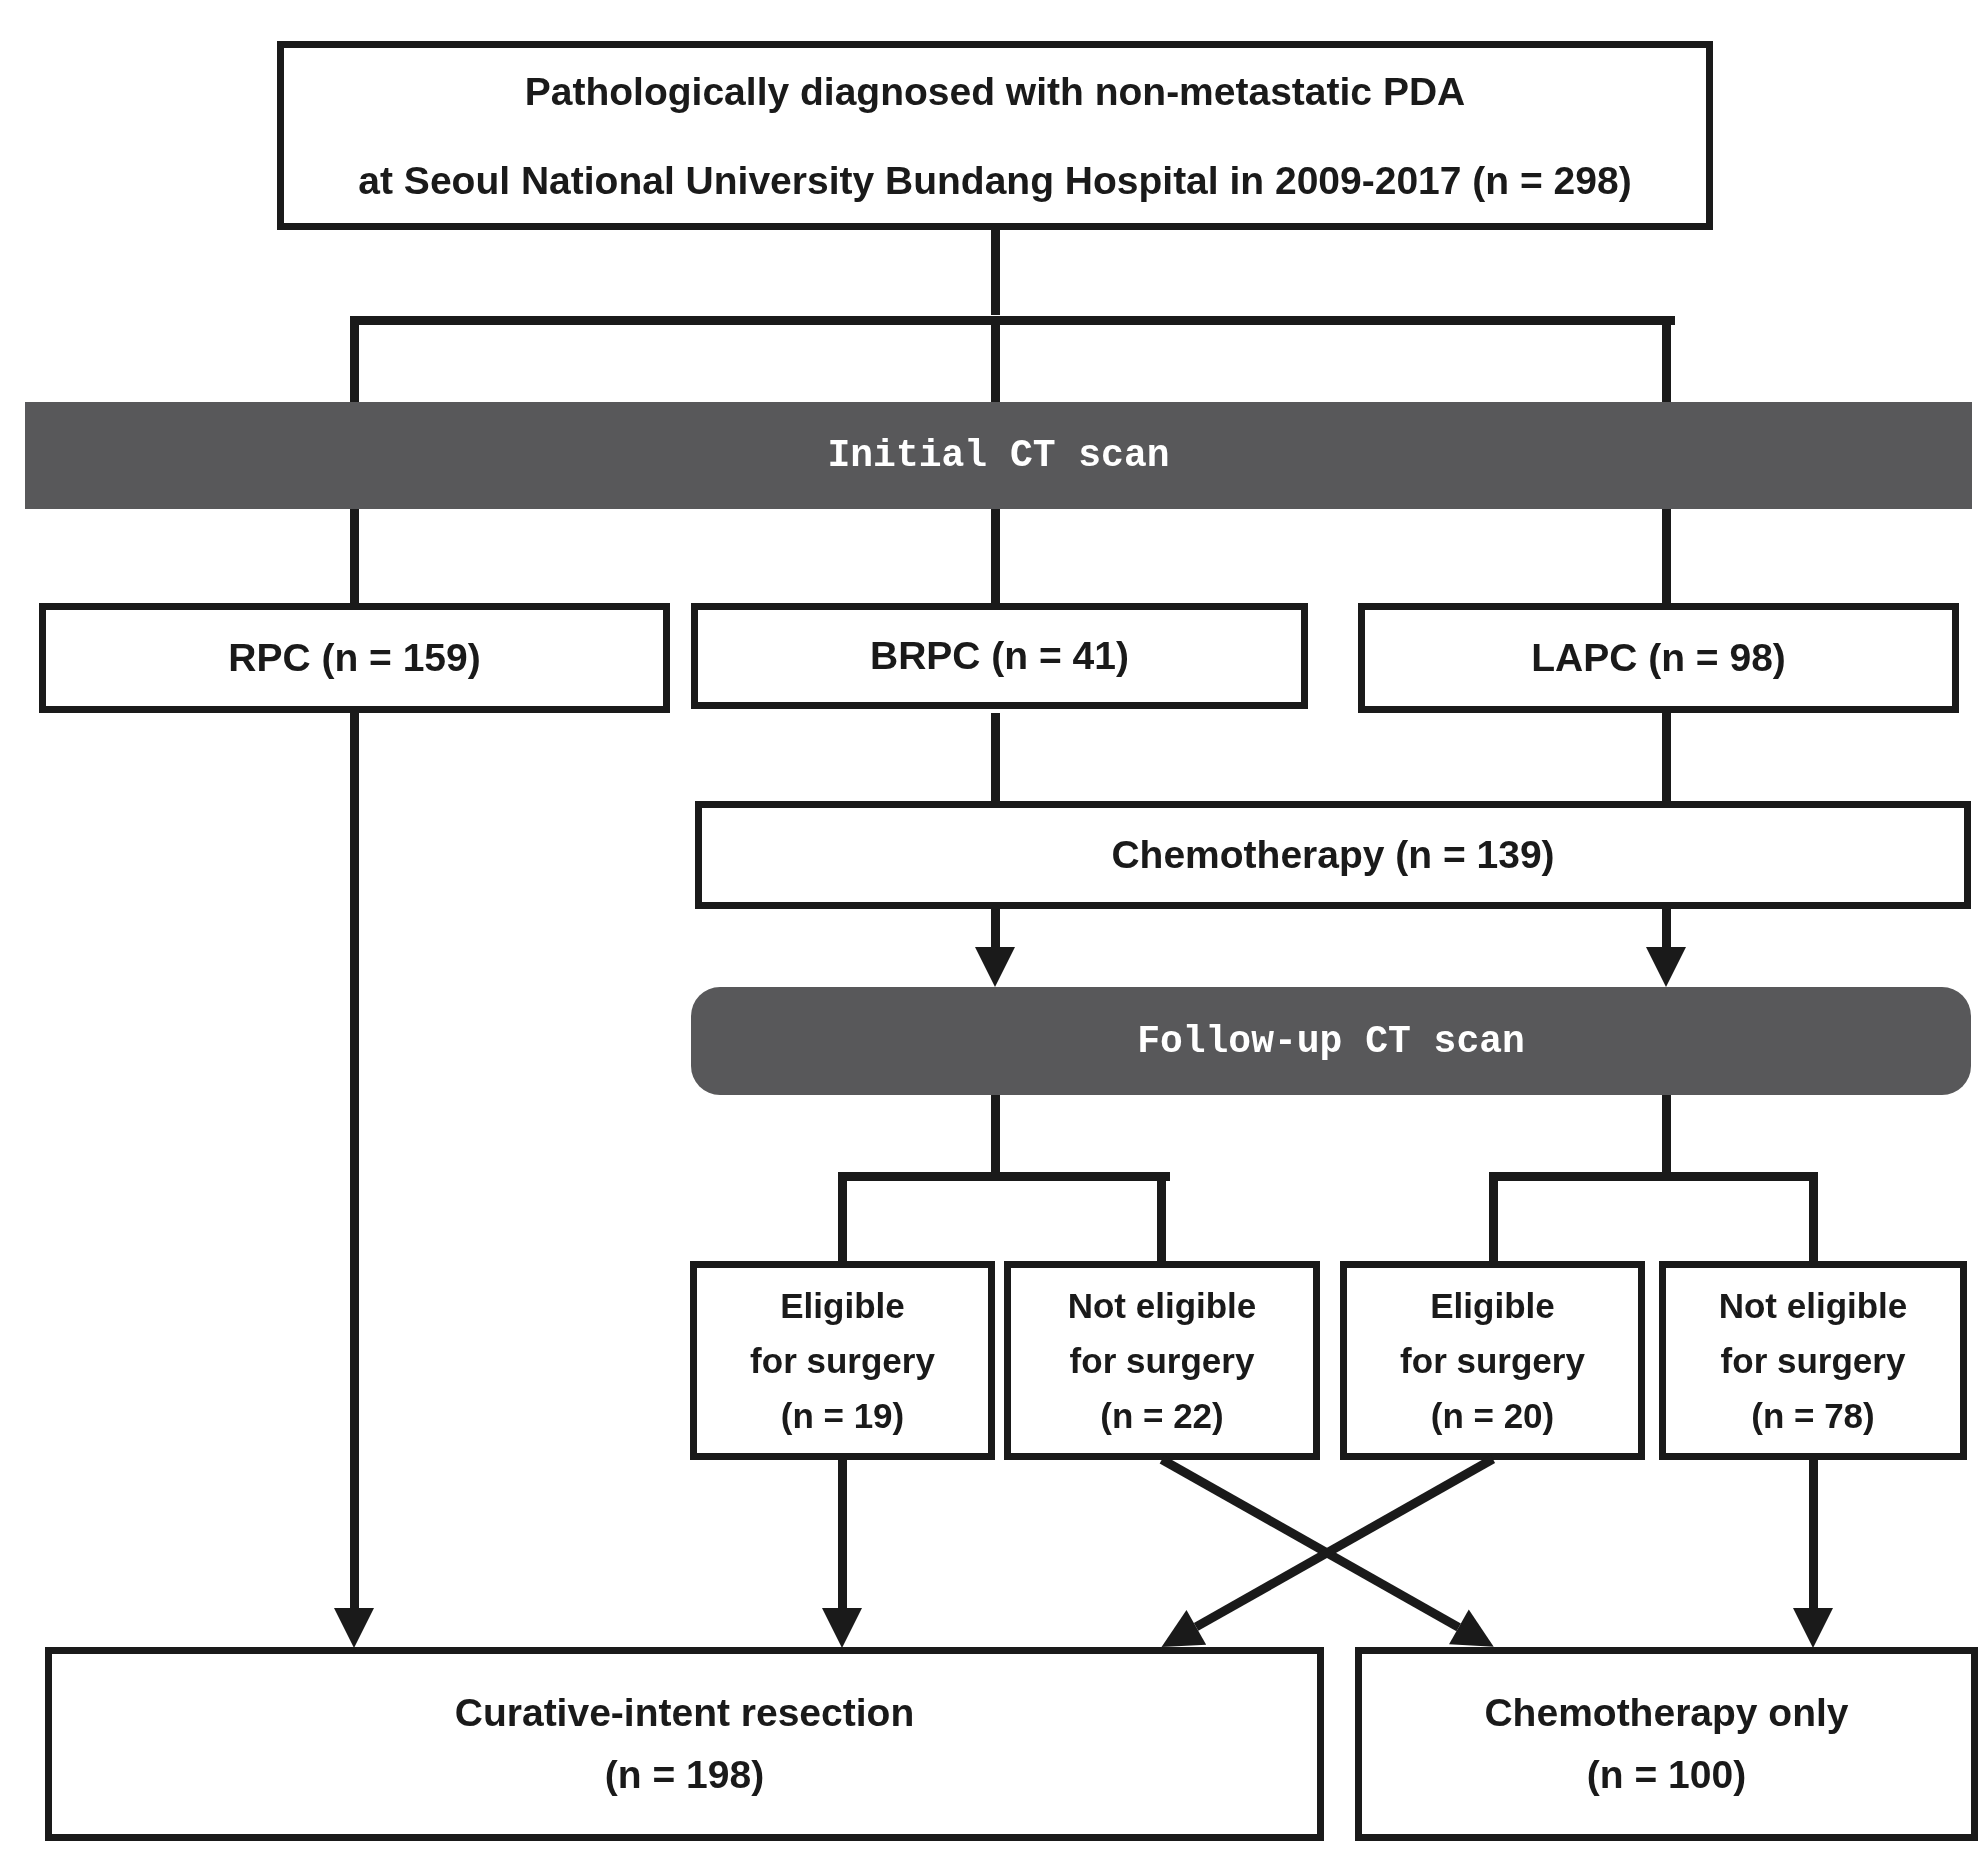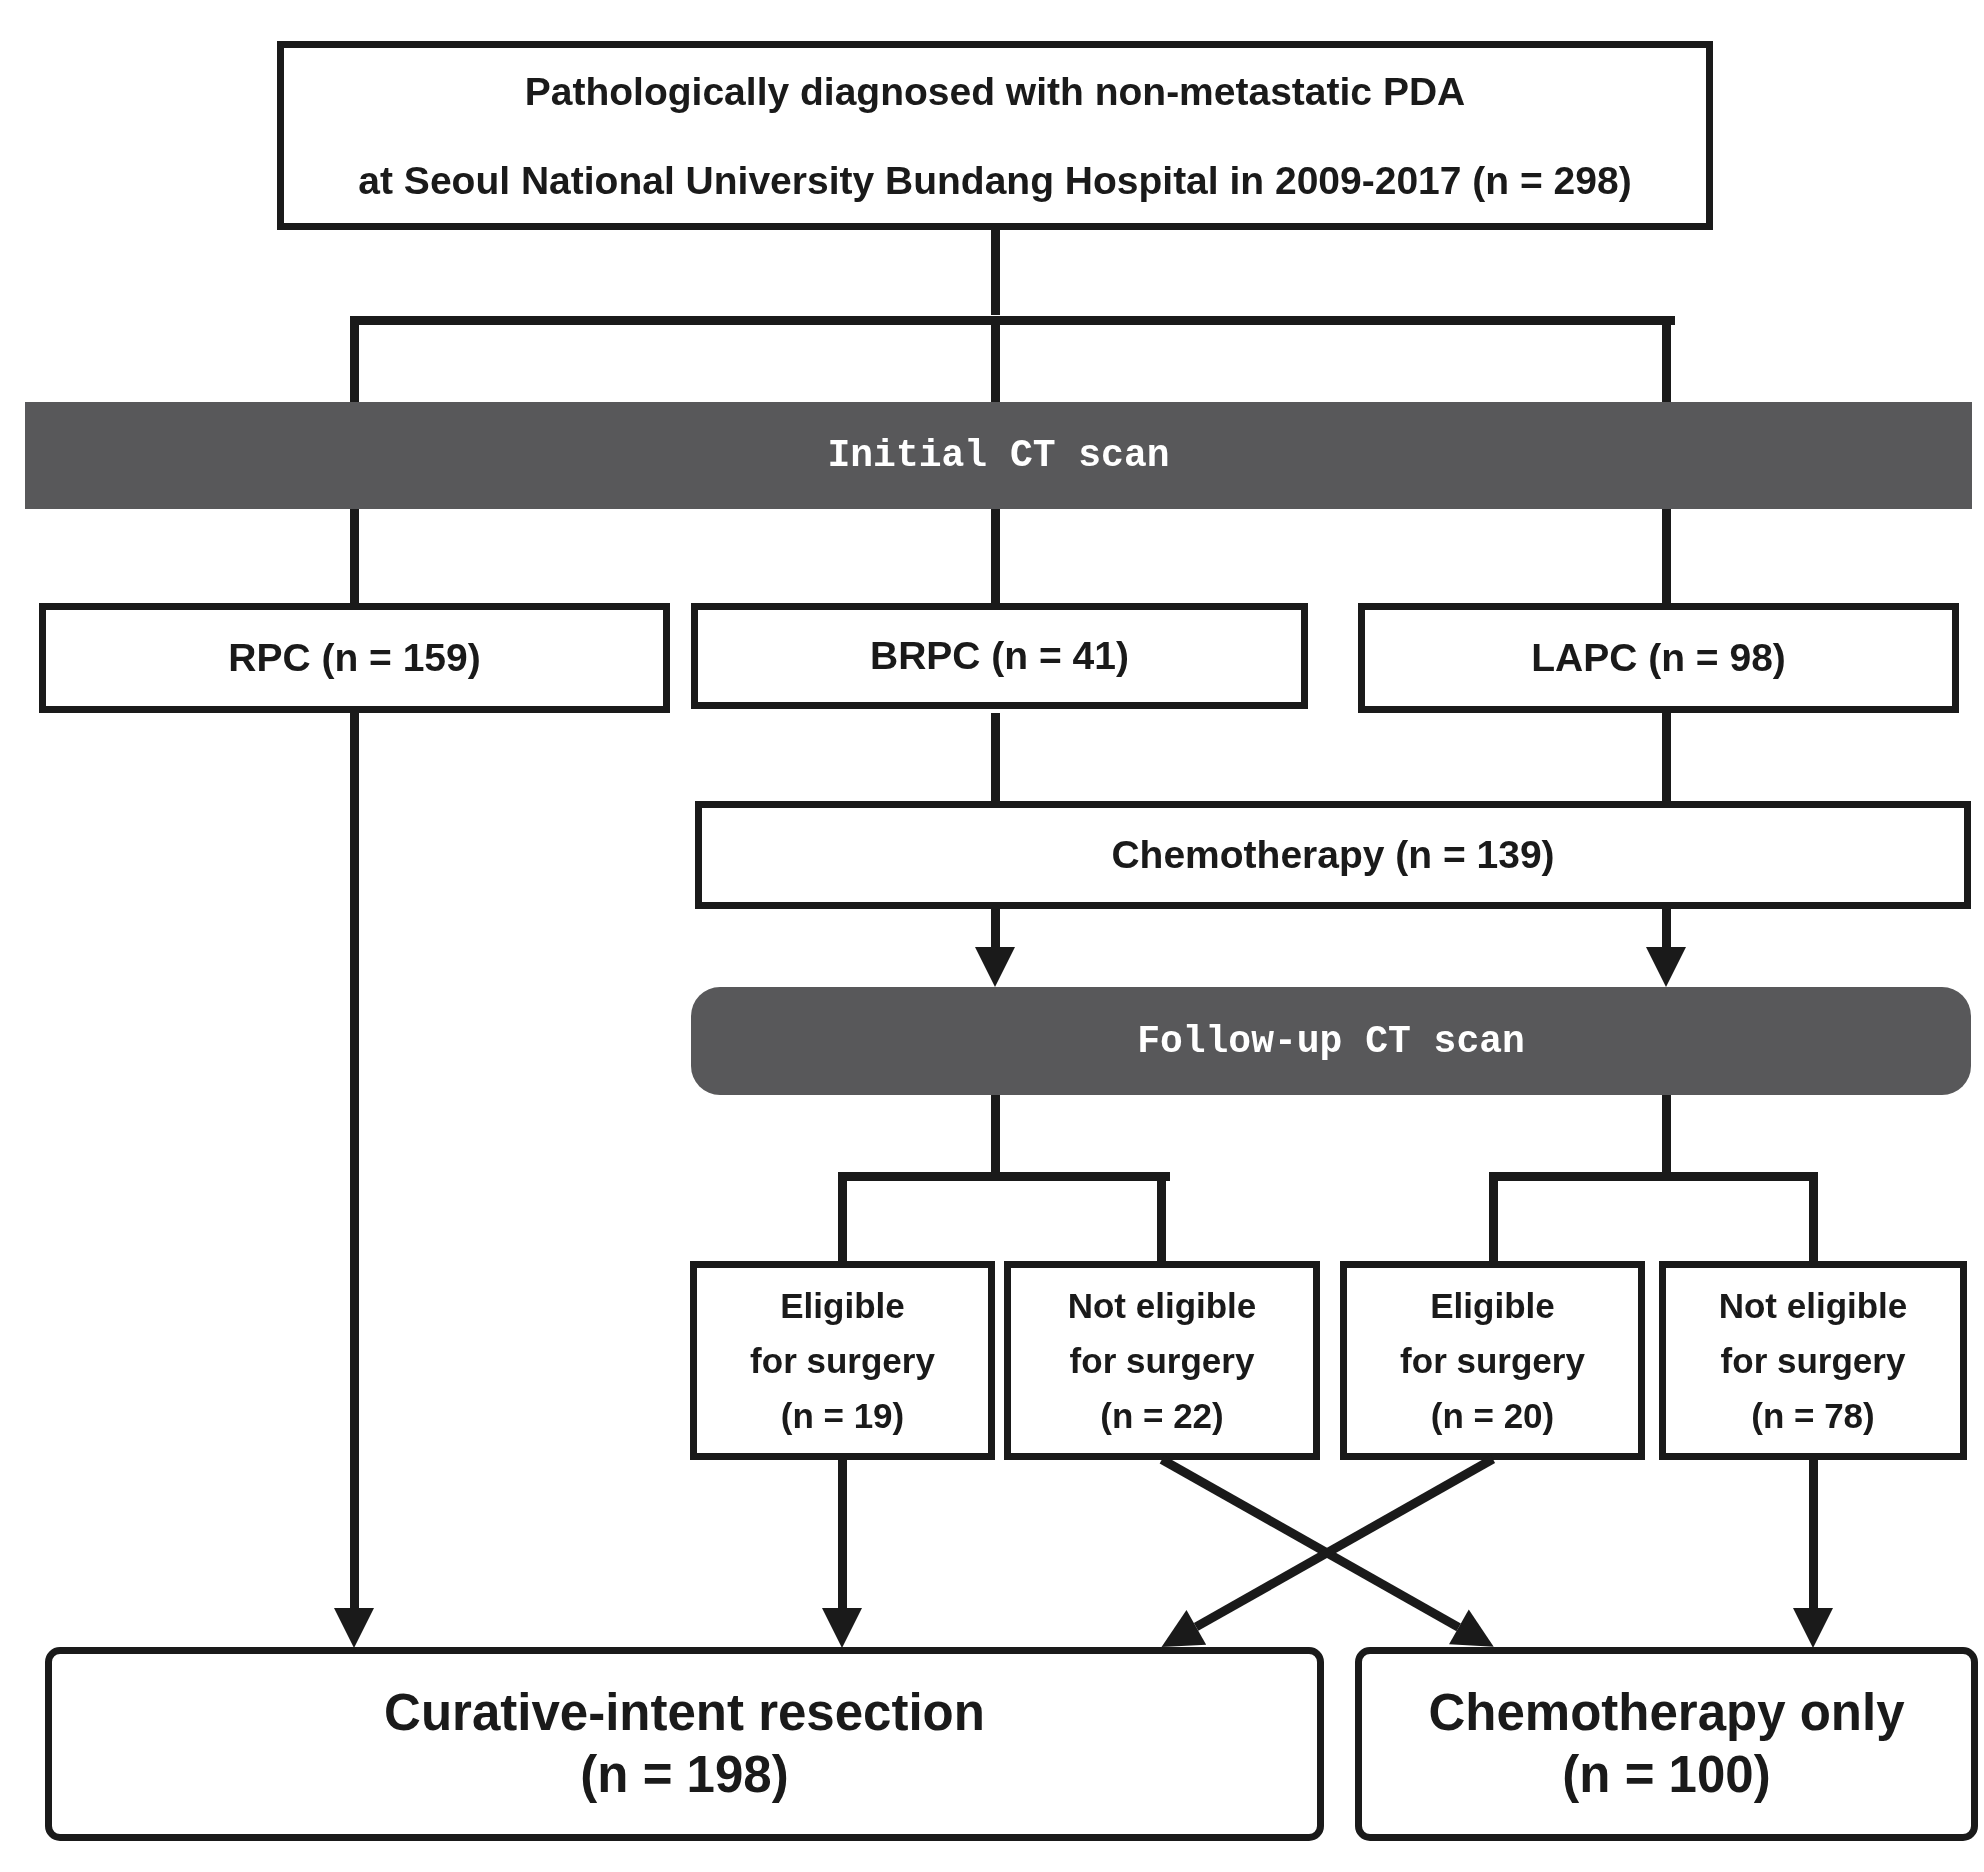--- a/index.html
+++ b/index.html
@@ -30,21 +30,21 @@
   }
   .da{position:absolute;height:8.5px;background:var(--line);transform-origin:0 50%;}
   .da::after{
     content:"";position:absolute;right:-40px;top:50%;margin-top:-20px;width:0;height:0;
     border-top:20px solid transparent;border-bottom:20px solid transparent;
     border-left:40px solid var(--line);
   }
   .fs-1line{font-size:39px;}
   .top-box{font-size:39px;line-height:67px;gap:22px;}
   .elig{font-size:35px;line-height:55px;padding:0 18px;}
-  .outcome{font-size:51px;line-height:62px;border-radius:15px;}
+  .outcome{font-size:39px;line-height:62px;}
 </style>
 </head>
 <body>
 
 <div class="canvas">
 
   <div class="box top-box" style="left:277px;top:41px;width:1436px;height:189px;">
     <div>Pathologically diagnosed with non-metastatic PDA</div>
     <div>at Seoul National University Bundang Hospital in 2009-2017 (n = 298)</div>
   </div>

